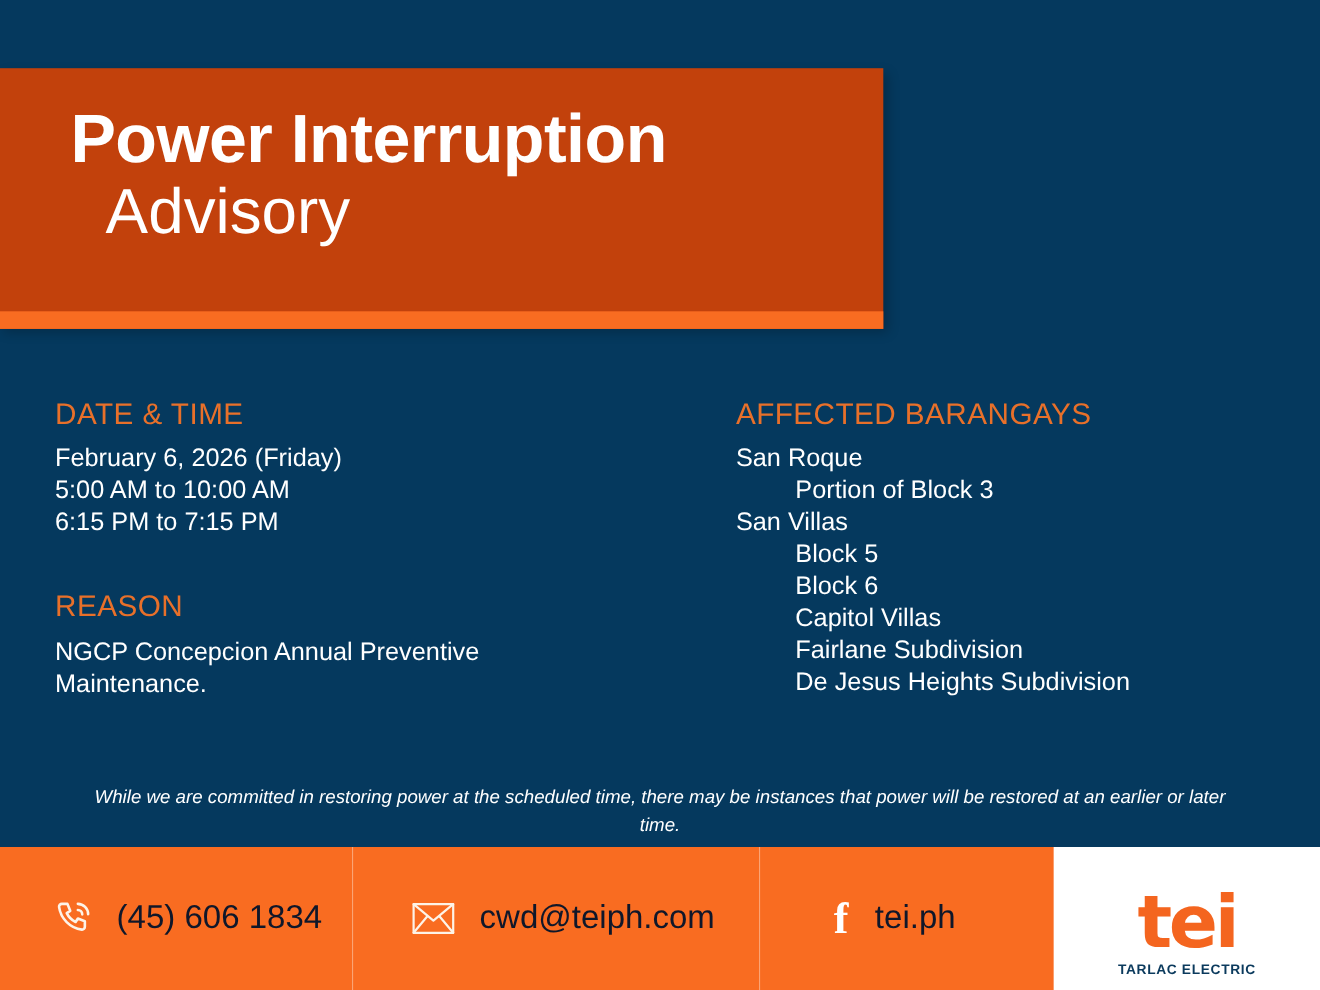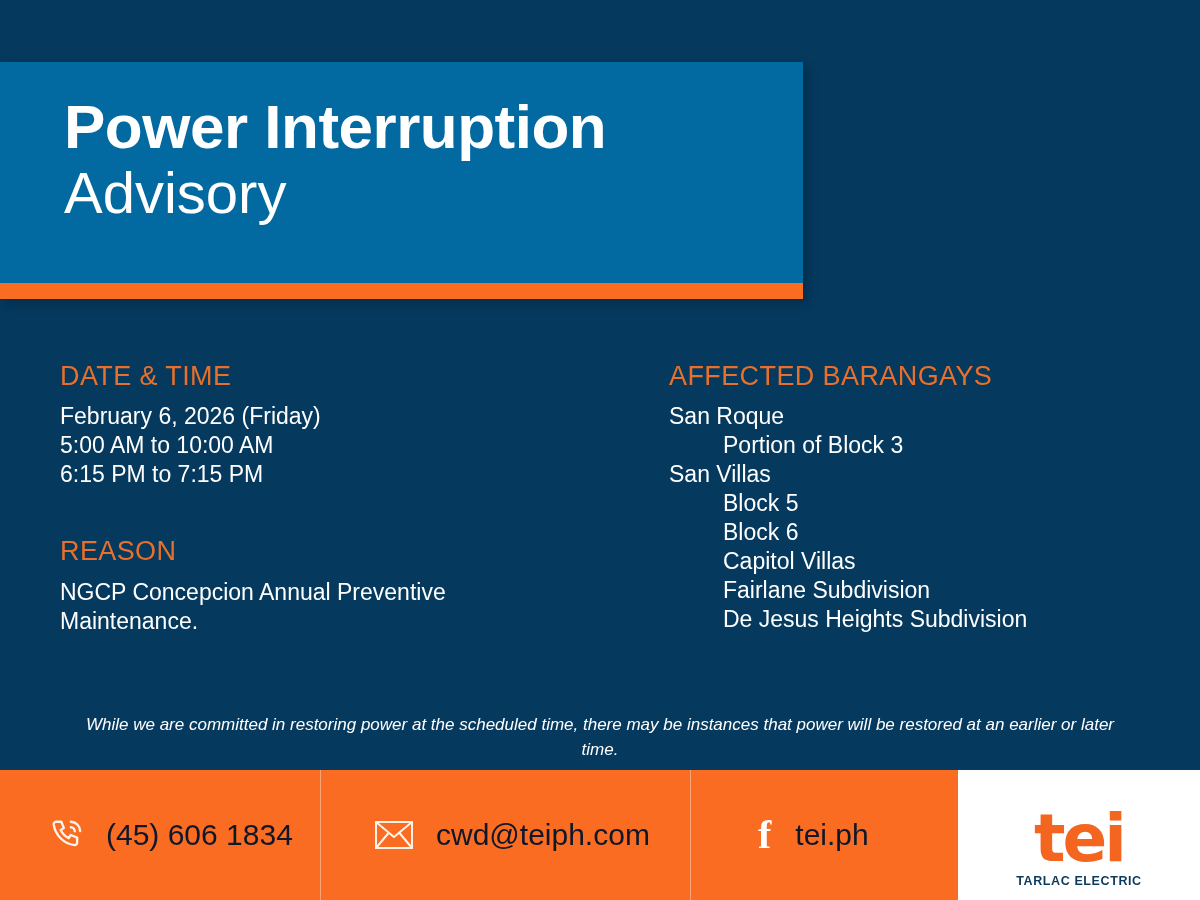--- a/index.html
+++ b/index.html
@@ -15,21 +15,21 @@
     position: relative;
   }
 
   
   .header-panel {
     position: absolute;
     left: 0;
     top: 62px;
     width: 803px;
     height: 237px;
-    background: #0369a1;
+    background: #c2410c;
     box-shadow: 4px 4px 10px rgba(0,0,0,0.22);
     box-sizing: border-box;
   }
   .header-inner {
     position: absolute;
     left: 64px;
     top: 34px;
     right: 20px;
   }
   .title-main {
@@ -40,40 +40,41 @@
     letter-spacing: -0.5px;
     white-space: nowrap;
   }
   .title-sub {
     font-size: 58px;
     font-weight: 300;
     color: #ffffff;
     line-height: 1.22;
     letter-spacing: 0px;
     white-space: nowrap;
+    margin-left: 32px;
   }
   .header-rule {
     position: absolute;
     left: 0;
     bottom: 0;
     width: 803px;
     height: 16px;
     background: #f96c21;
   }
 
   
   .content {
     position: absolute;
     left: 0;
     top: 360px;
     width: 1200px;
   }
   .col-left {
     position: absolute;
-    left: 60px;
+    left: 50px;
     top: 0;
     width: 560px;
   }
   .col-right {
     position: absolute;
     left: 669px;
     top: 0;
     width: 500px;
   }
   .section-heading {

